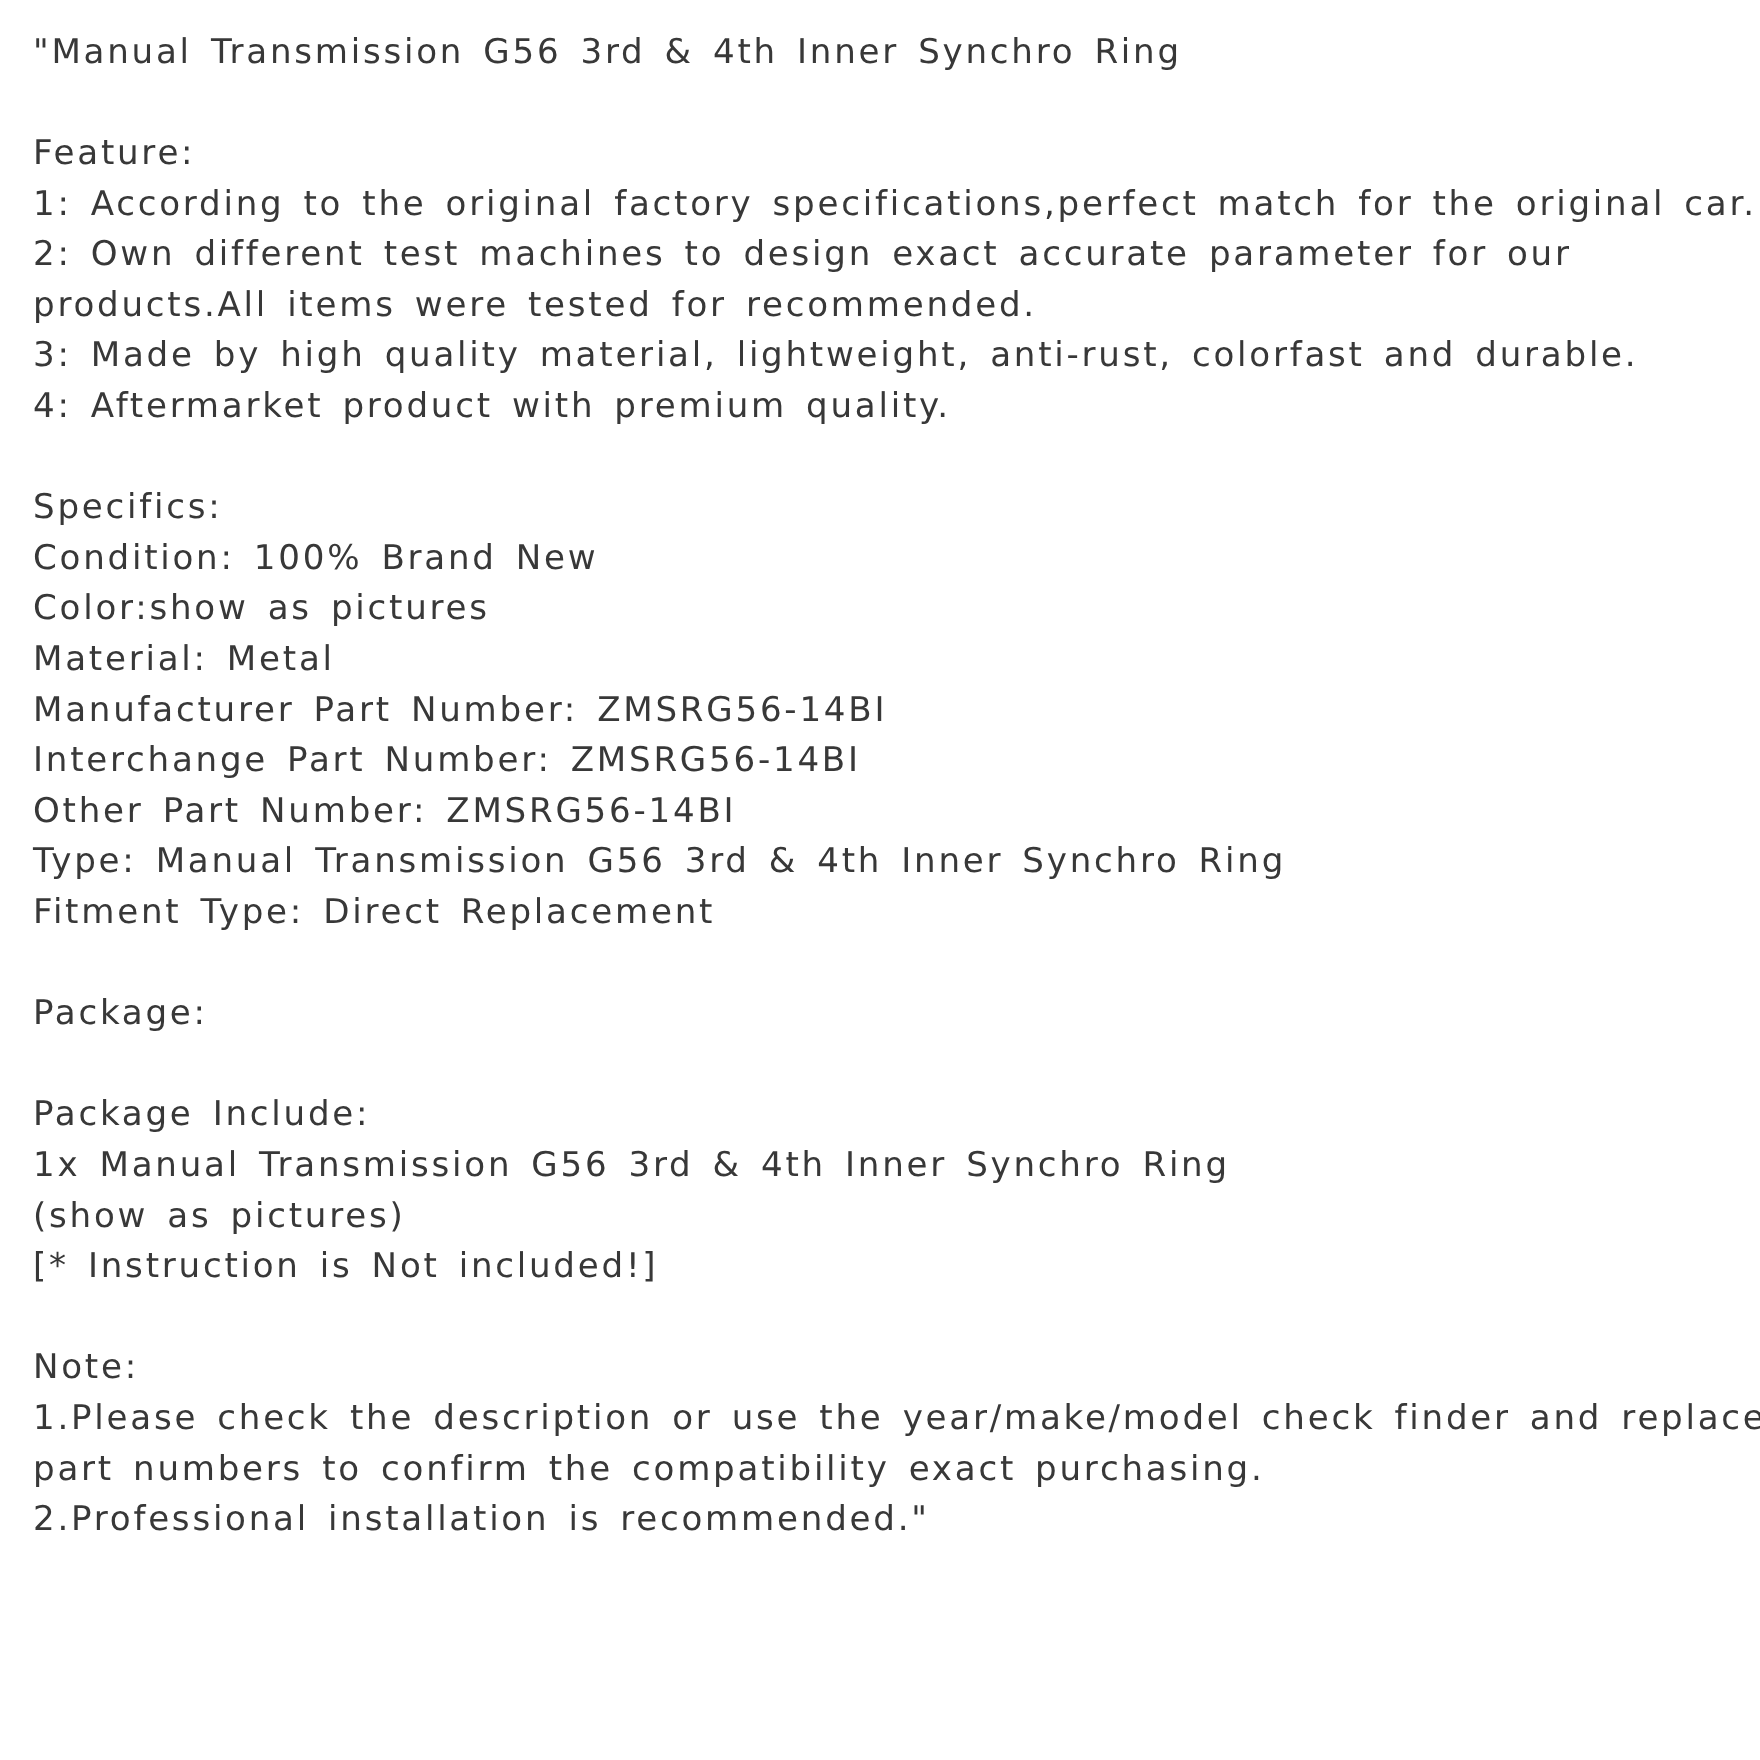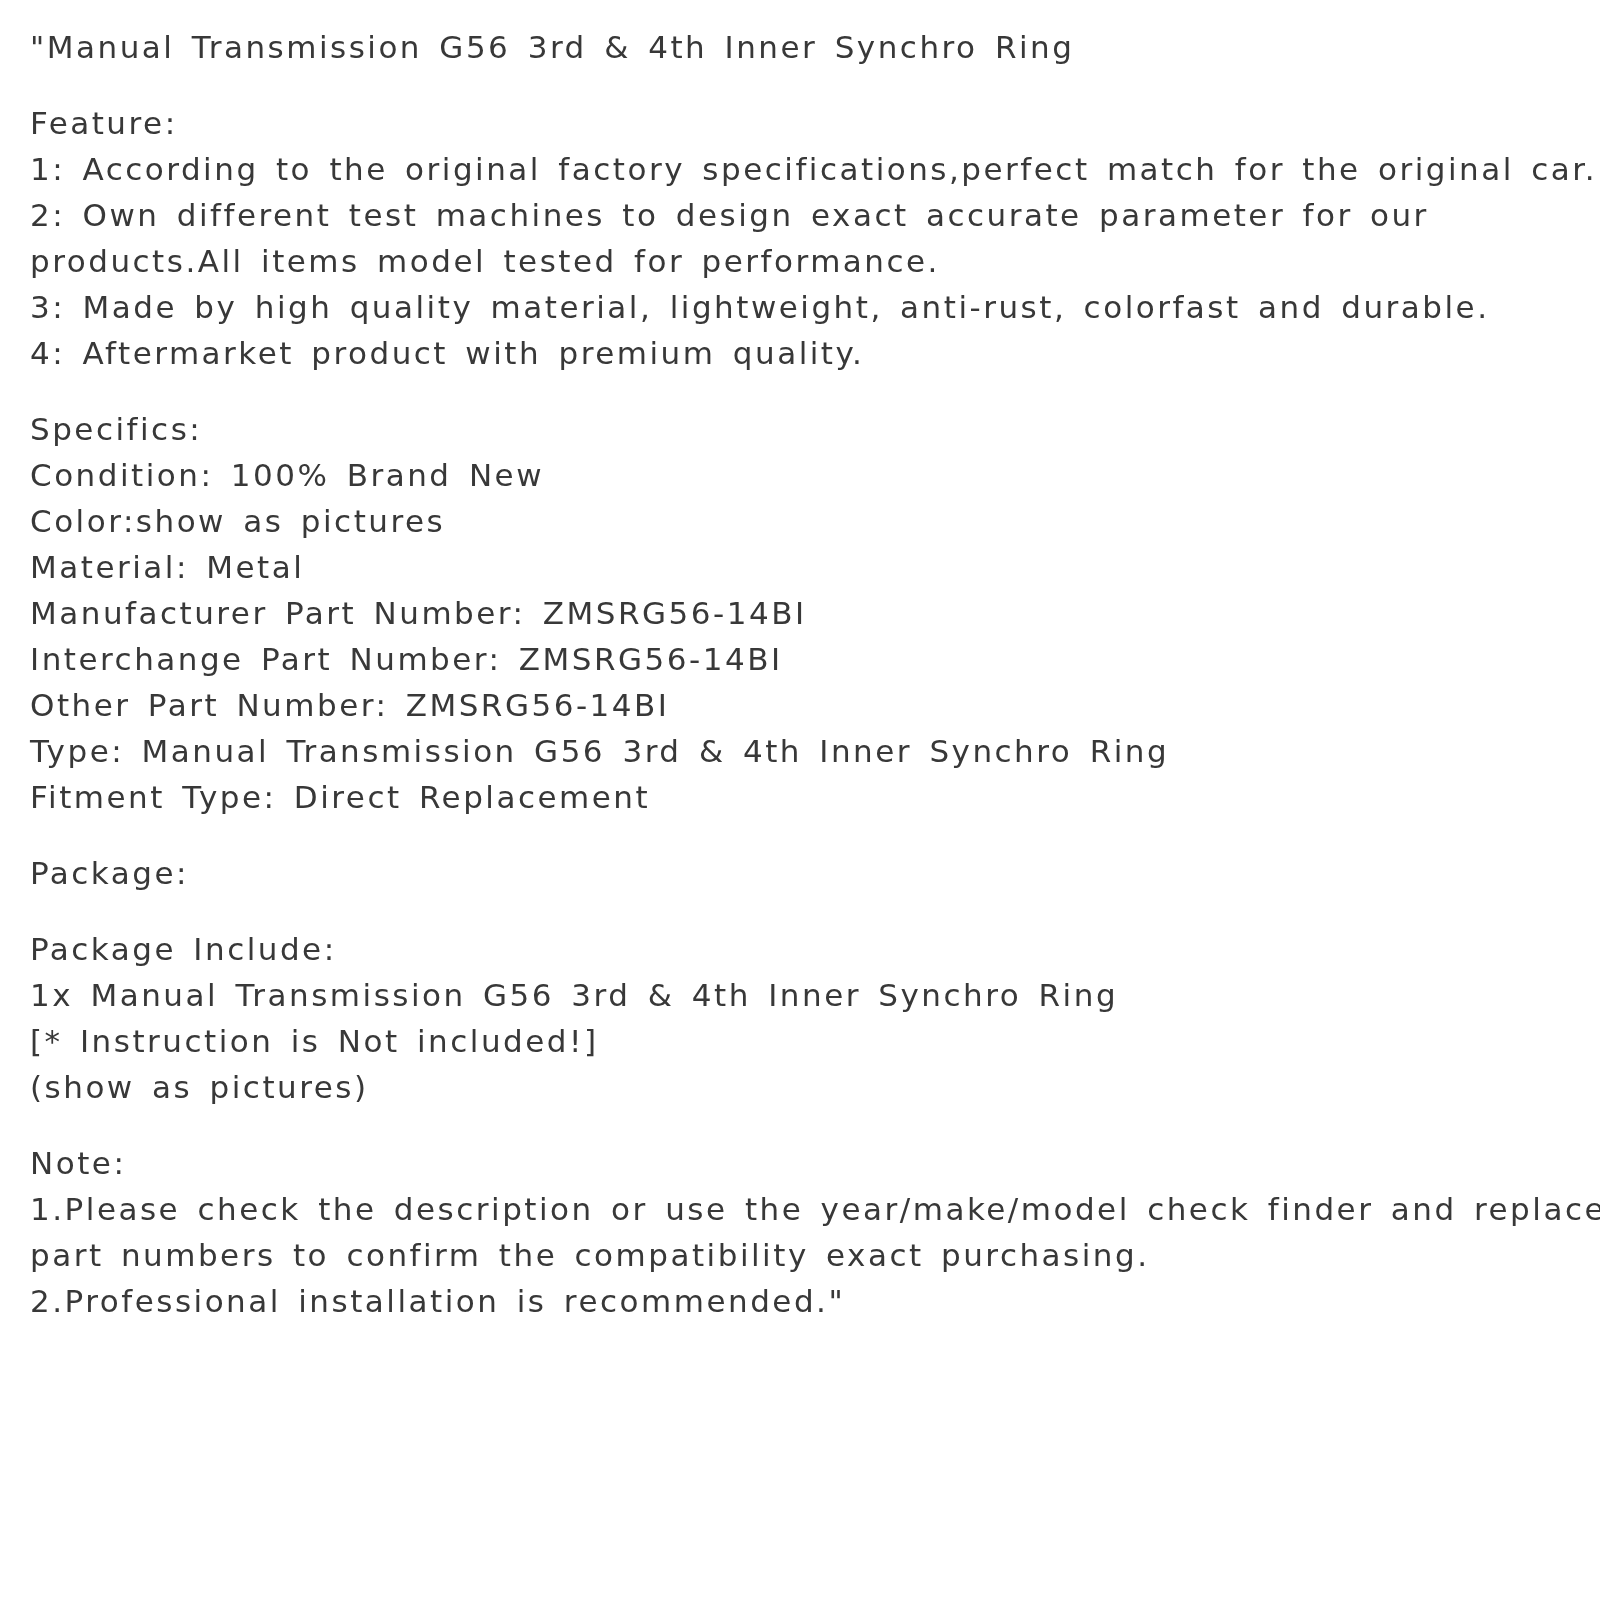--- a/index.html
+++ b/index.html
@@ -21,35 +21,35 @@
     color: #383838;
     letter-spacing: 2.5px;
     word-spacing: 5px;
     font-weight: 500;
   }
   .line {
     white-space: pre;
     min-height: 46px;
   }
   .section {
-    margin-top: 30px;
+    margin-top: 46px;
   }
 </style>
 </head>
 <body>
 
 <div class="page">
 
   <div class="line">"Manual Transmission G56 3rd &amp; 4th Inner Synchro Ring</div>
 
   <div class="section">
     <div class="line">Feature:</div>
     <div class="line">1: According to the original factory specifications,perfect match for the original car.</div>
     <div class="line">2: Own different test machines to design exact accurate parameter for our</div>
-    <div class="line">products.All items model tested for performance.</div>
+    <div class="line">products.All items were tested for recommended.</div>
     <div class="line">3: Made by high quality material, lightweight, anti-rust, colorfast and durable.</div>
     <div class="line">4: Aftermarket product with premium quality.</div>
   </div>
 
   <div class="section">
     <div class="line">Specifics:</div>
     <div class="line">Condition: 100% Brand New</div>
     <div class="line">Color:show as pictures</div>
     <div class="line">Material: Metal</div>
     <div class="line">Manufacturer Part Number: ZMSRG56-14BI</div>
@@ -59,22 +59,22 @@
     <div class="line">Fitment Type: Direct Replacement</div>
   </div>
 
   <div class="section">
     <div class="line">Package:</div>
   </div>
 
   <div class="section">
     <div class="line">Package Include:</div>
     <div class="line">1x Manual Transmission G56 3rd &amp; 4th Inner Synchro Ring</div>
+    <div class="line">(show as pictures)</div>
     <div class="line">[* Instruction is Not included!]</div>
-    <div class="line">(show as pictures)</div>
   </div>
 
   <div class="section">
     <div class="line">Note:</div>
     <div class="line">1.Please check the description or use the year/make/model check finder and replace</div>
     <div class="line">part numbers to confirm the compatibility exact purchasing.</div>
     <div class="line">2.Professional installation is recommended."</div>
   </div>
 
 </div>

